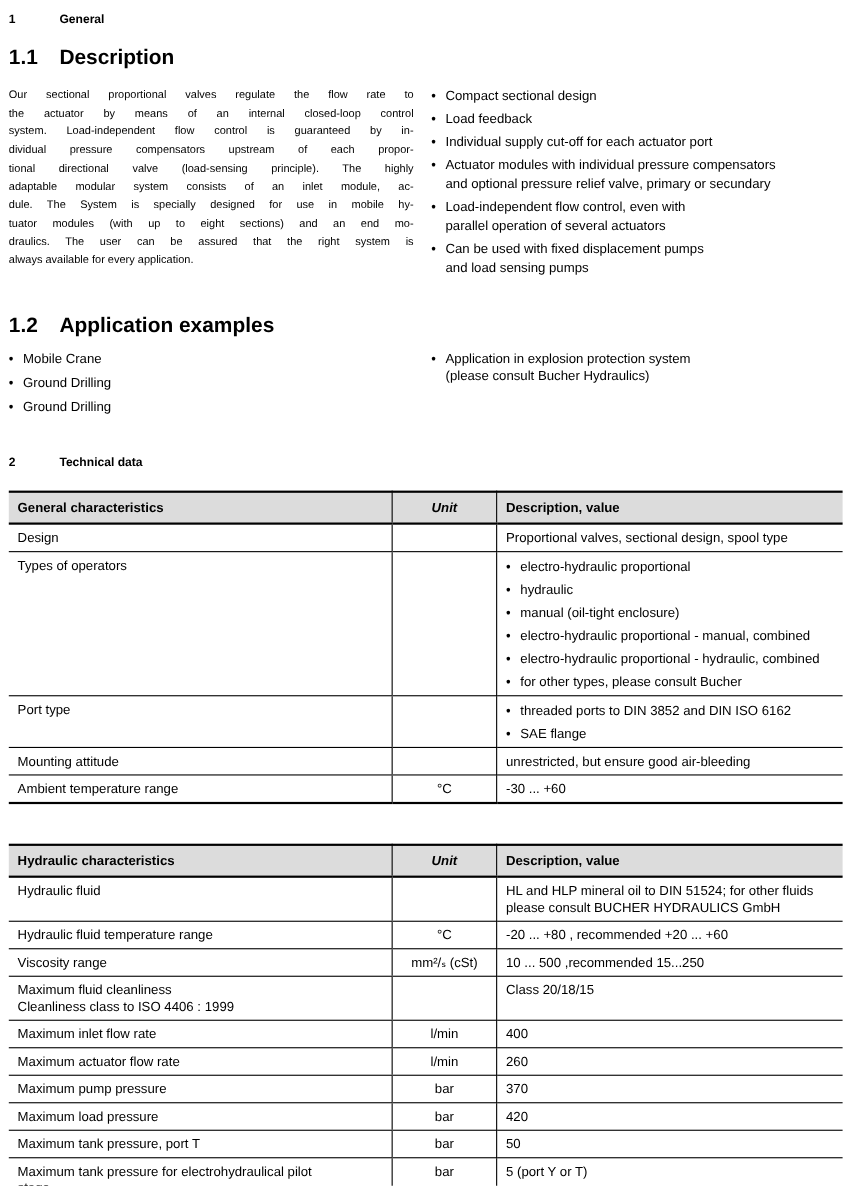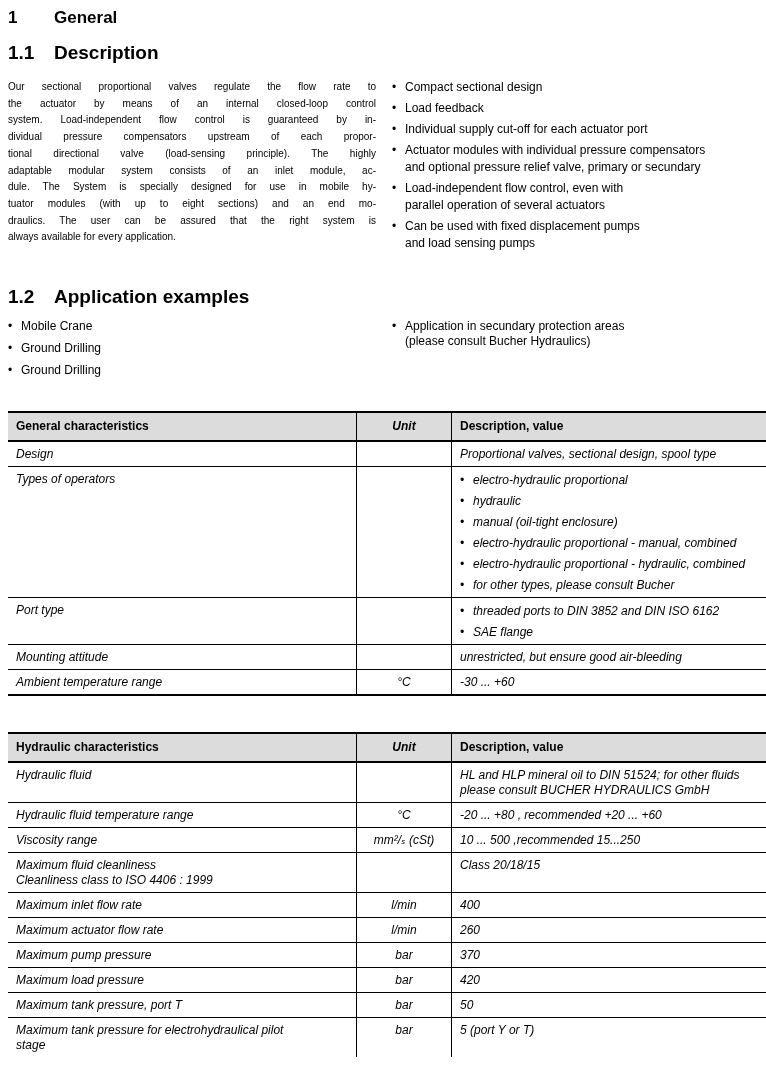--- a/index.html
+++ b/index.html
@@ -4,21 +4,21 @@
 <style>
   html,body { margin:0; padding:0; }
   body {
     width:766px; height:1078px; background:#ffffff; overflow:hidden;
     font-family:"Liberation Sans","DejaVu Sans",sans-serif;
     color:var(--text,#000);
     -webkit-font-smoothing:antialiased;
   }
   .wrap { padding:8px 8px 0 8px; width:750px; box-sizing:border-box; }
 
-  h1 { font-size:17px; font-weight:bold; margin:0; line-height:20px; }
+  h1 { font-size:11px; font-weight:bold; margin:0; line-height:20px; }
   h2 { font-size:19px; font-weight:bold; margin:0; line-height:17px; }
   .hnum { display:inline-block; width:46px; }
 
   #h2-desc { margin-top:16px; }
   .twocol { display:flex; }
   .desc-cols { margin-top:18px; }
   .col-left { flex:0 0 368px; width:368px; }
   .col-right { margin-left:16px; flex:1; min-width:0; }
 
   .para div {
@@ -30,42 +30,41 @@
   .bullets .bullet { display:flex; font-size:12px; line-height:17px; margin-bottom:4px; }
   .bullets .dot { flex:0 0 13px; }
   .btext { white-space:pre-line; }
 
   #h2-apps { margin-top:32px; }
   .apps-cols { margin-top:14px; }
   .apps .bullet { line-height:15px; margin-bottom:7px; }
 
   #h1-tech { margin-top:26px; }
 
-  .tablewrap { margin-top:26px; }
+  .tablewrap { margin-top:15px; }
   .tablewrap.second { margin-top:36px; }
 
   table.tech {
     border-collapse:collapse; table-layout:fixed; width:742px;
     border-top:2px solid var(--border,#000);
     font-size:12px;
   }
   table.tech th {
     background:var(--hdr-bg,#dcdcdc);
     font-weight:bold; text-align:left;
     padding:6px 8px; line-height:15px;
     border-bottom:2px solid var(--border,#000);
   }
   table.tech th.c1 { width:332px; }
   table.tech th.c2 { width:78px; text-align:center;font-style:italic; }
   table.tech th.c3 { width:332px; }
   table.tech td {
     padding:5px 8px 4px 8px; vertical-align:top; line-height:15px;
     border-bottom:1px solid var(--border,#000);
     white-space:pre-line;
-    font-style:italic;
   }
   table.tech td.c2 { text-align:center; }
   table.tech .c2 { border-left:1px solid var(--border,#000); border-right:1px solid var(--border,#000); }
   table.tech tbody tr:last-child td { border-bottom:2px solid var(--border,#000); }
   .tablewrap.cut-bottom tbody tr:last-child td { border-bottom:none; }
 
   .cell-bullet { display:flex; line-height:16px; margin-bottom:5px; }
   .cell-bullet:last-child { margin-bottom:0; }
   .cell-bullet .dot { flex:0 0 13px; }
 </style>
@@ -161,26 +160,29 @@
 
         <div class="bullet">
           <span class="dot">•</span>
           <span class="btext">Ground Drilling</span>
         </div>
       </div>
     <div class="col-right bullets apps">
 
         <div class="bullet">
           <span class="dot">•</span>
-          <span class="btext">Application in secundary protection areas
+          <span class="btext">Application in explosion protection system
 (please consult Bucher Hydraulics)</span>
         </div>
       </div>
   </div>
 
+  <h1 id="h1-tech">
+    <span class="hnum">2</span><span>Technical data</span>
+  </h1>
 
   <div class="tablewrap first">
       <table class="tech">
         <thead>
           <tr>
             <th class="c1">General characteristics</th>
             <th class="c2">Unit</th>
             <th class="c3">Description, value</th>
           </tr>
         </thead>

